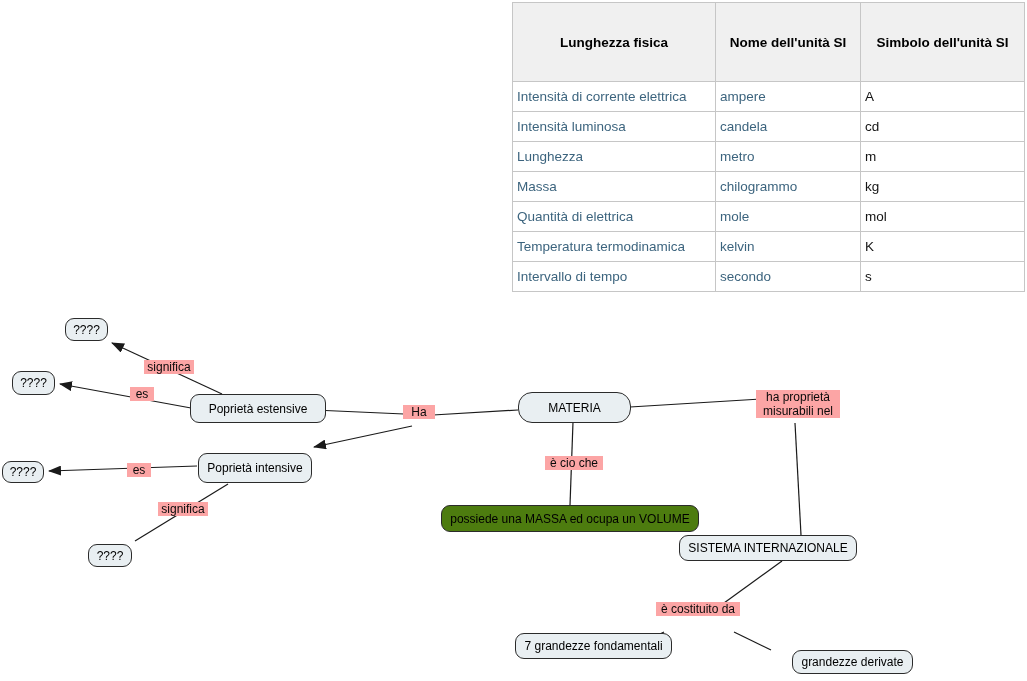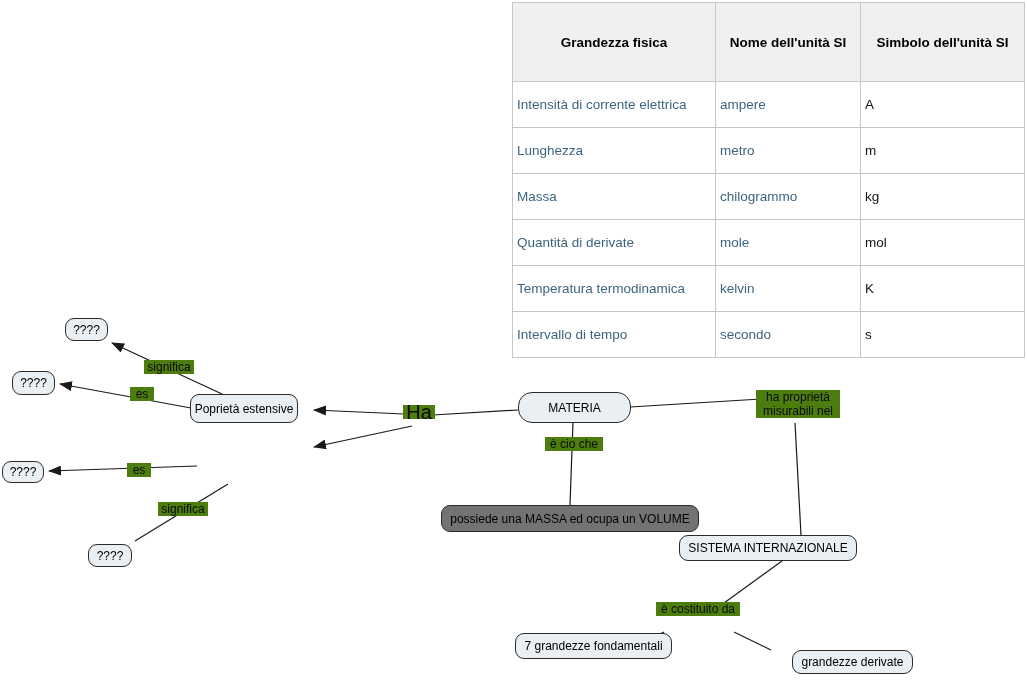--- a/index.html
+++ b/index.html
@@ -32,21 +32,21 @@
     border: 1px solid #c6c6c6;
     font-weight: bold;
     color: #000000;
     text-align: center;
     padding: 0 3px;
   }
   table.si td {
     height: 29px;
     border: 1px solid #c6c6c6;
     background: #ffffff;
-    padding: 8px 4px;
+    padding: 0 4px;
     color: #3c647e;
     vertical-align: middle;
     white-space: nowrap;
     overflow: hidden;
   }
   table.si td.sym { color: #141414; }
 
   
   svg.wires {
     position: absolute;
@@ -58,32 +58,32 @@
     align-items: center;
     justify-content: center;
     background: #e9eff2;
     border: 1px solid #2b2b2b;
     border-radius: 9px;
     font-size: 12px;
     color: #000000;
     white-space: nowrap;
     box-sizing: border-box;
   }
-  .node.white { background: #737373; }
+  .node.white { background: #4d7c0f; }
   .edge-label {
     position: absolute;
-    background: #4d7c0f;
+    background: #fca5a5;
     font-size: 12px;
     color: #0a0a0a;
     text-align: center;
     white-space: nowrap;
     padding: 0 2px;
     line-height: 14px;
   }
-  .edge-label.big { font-size: 20px; }
+  .edge-label.big { font-size: 12px; }
   .edge-label.twoline { white-space: normal; line-height: 14px; }
 </style>
 </head>
 <body>
 
 <div id="stage">
 
   <svg class="wires" width="1027" height="681" viewBox="0 0 1027 681">
     <defs>
       <marker id="arrow" markerWidth="13" markerHeight="10" refX="12" refY="5" orient="auto" markerUnits="userSpaceOnUse">
@@ -116,66 +116,72 @@
     <line x1="197" y1="466" x2="49" y2="471" stroke="#1a1a1a" stroke-width="1.2" marker-end="url(#arrow)"></line>
 
     <line x1="228" y1="484" x2="135" y2="541" stroke="#1a1a1a" stroke-width="1.2"></line>
   </svg>
 
   <div class="edge-label" style="left:144px; top:360px; width:46px;">significa</div>
   <div class="edge-label" style="left:130px; top:387px; width:20px;">es</div>
   <div class="edge-label big" style="left:403px; top:405px; width:28px;">Ha</div>
   <div class="edge-label" style="left:127px; top:463px; width:20px;">es</div>
   <div class="edge-label" style="left:158px; top:502px; width:46px;">significa</div>
-  <div class="edge-label" style="left:545px; top:437px; width:54px;">è cio che</div>
+  <div class="edge-label" style="left:545px; top:456px; width:54px;">è cio che</div>
   <div class="edge-label twoline" style="left:756px; top:390px; width:80px;">ha proprietà misurabili nel</div>
   <div class="edge-label" style="left:656px; top:602px; width:80px;">è costituito da</div>
 
   <div class="node" style="left:65px; top:318px; width:43px; height:23px;">????</div>
   <div class="node" style="left:12px; top:371px; width:43px; height:24px;">????</div>
-  <div class="node" style="left:190px; top:394px; width:108px; height:29px;">Poprietà estensive</div>
+  <div class="node" style="left:190px; top:394px; width:136px; height:29px;">Poprietà estensive</div>
   <div class="node" style="left:2px; top:461px; width:42px; height:22px;">????</div>
+  <div class="node" style="left:198px; top:453px; width:114px; height:30px;">Poprietà intensive</div>
   <div class="node" style="left:88px; top:544px; width:44px; height:23px;">????</div>
   <div class="node" style="left:518px; top:392px; width:113px; height:31px; border-radius:14px;">MATERIA</div>
   <div class="node white" style="left:441px; top:505px; width:258px; height:27px;">possiede una MASSA ed ocupa un VOLUME</div>
   <div class="node" style="left:679px; top:535px; width:178px; height:26px;">SISTEMA INTERNAZIONALE</div>
   <div class="node" style="left:515px; top:633px; width:157px; height:26px;">7 grandezze fondamentali</div>
   <div class="node" style="left:747px; top:650px; width:121px; height:24px;margin-left:45px;">grandezze derivate</div>
 
   <table class="si">
     <colgroup>
         <col style="width:203px">
         <col style="width:145px">
         <col style="width:164px">
       </colgroup>
     <thead>
       <tr>
-        <th>Grandezza fisica</th>
+        <th>Lunghezza fisica</th>
         <th>Nome dell'unità SI</th>
         <th>Simbolo dell'unità SI</th>
       </tr>
     </thead>
     <tbody>
       <tr>
         <td>Intensità di corrente elettrica</td>
         <td>ampere</td>
         <td class="sym">A</td>
+      </tr>
+      <tr>
+        <td>Intensità luminosa</td>
+        <td>candela</td>
+        <td class="sym">cd</td>
       </tr>
       <tr>
         <td>Lunghezza</td>
         <td>metro</td>
         <td class="sym">m</td>
       </tr>
       <tr>
         <td>Massa</td>
         <td>chilogrammo</td>
         <td class="sym">kg</td>
       </tr>
       <tr>
-        <td>Quantità di derivate</td>
+        <td>Quantità di elettrica</td>
         <td>mole</td>
         <td class="sym">mol</td>
       </tr>
       <tr>
         <td>Temperatura termodinamica</td>
         <td>kelvin</td>
         <td class="sym">K</td>
       </tr>
       <tr>
         <td>Intervallo di tempo</td>

